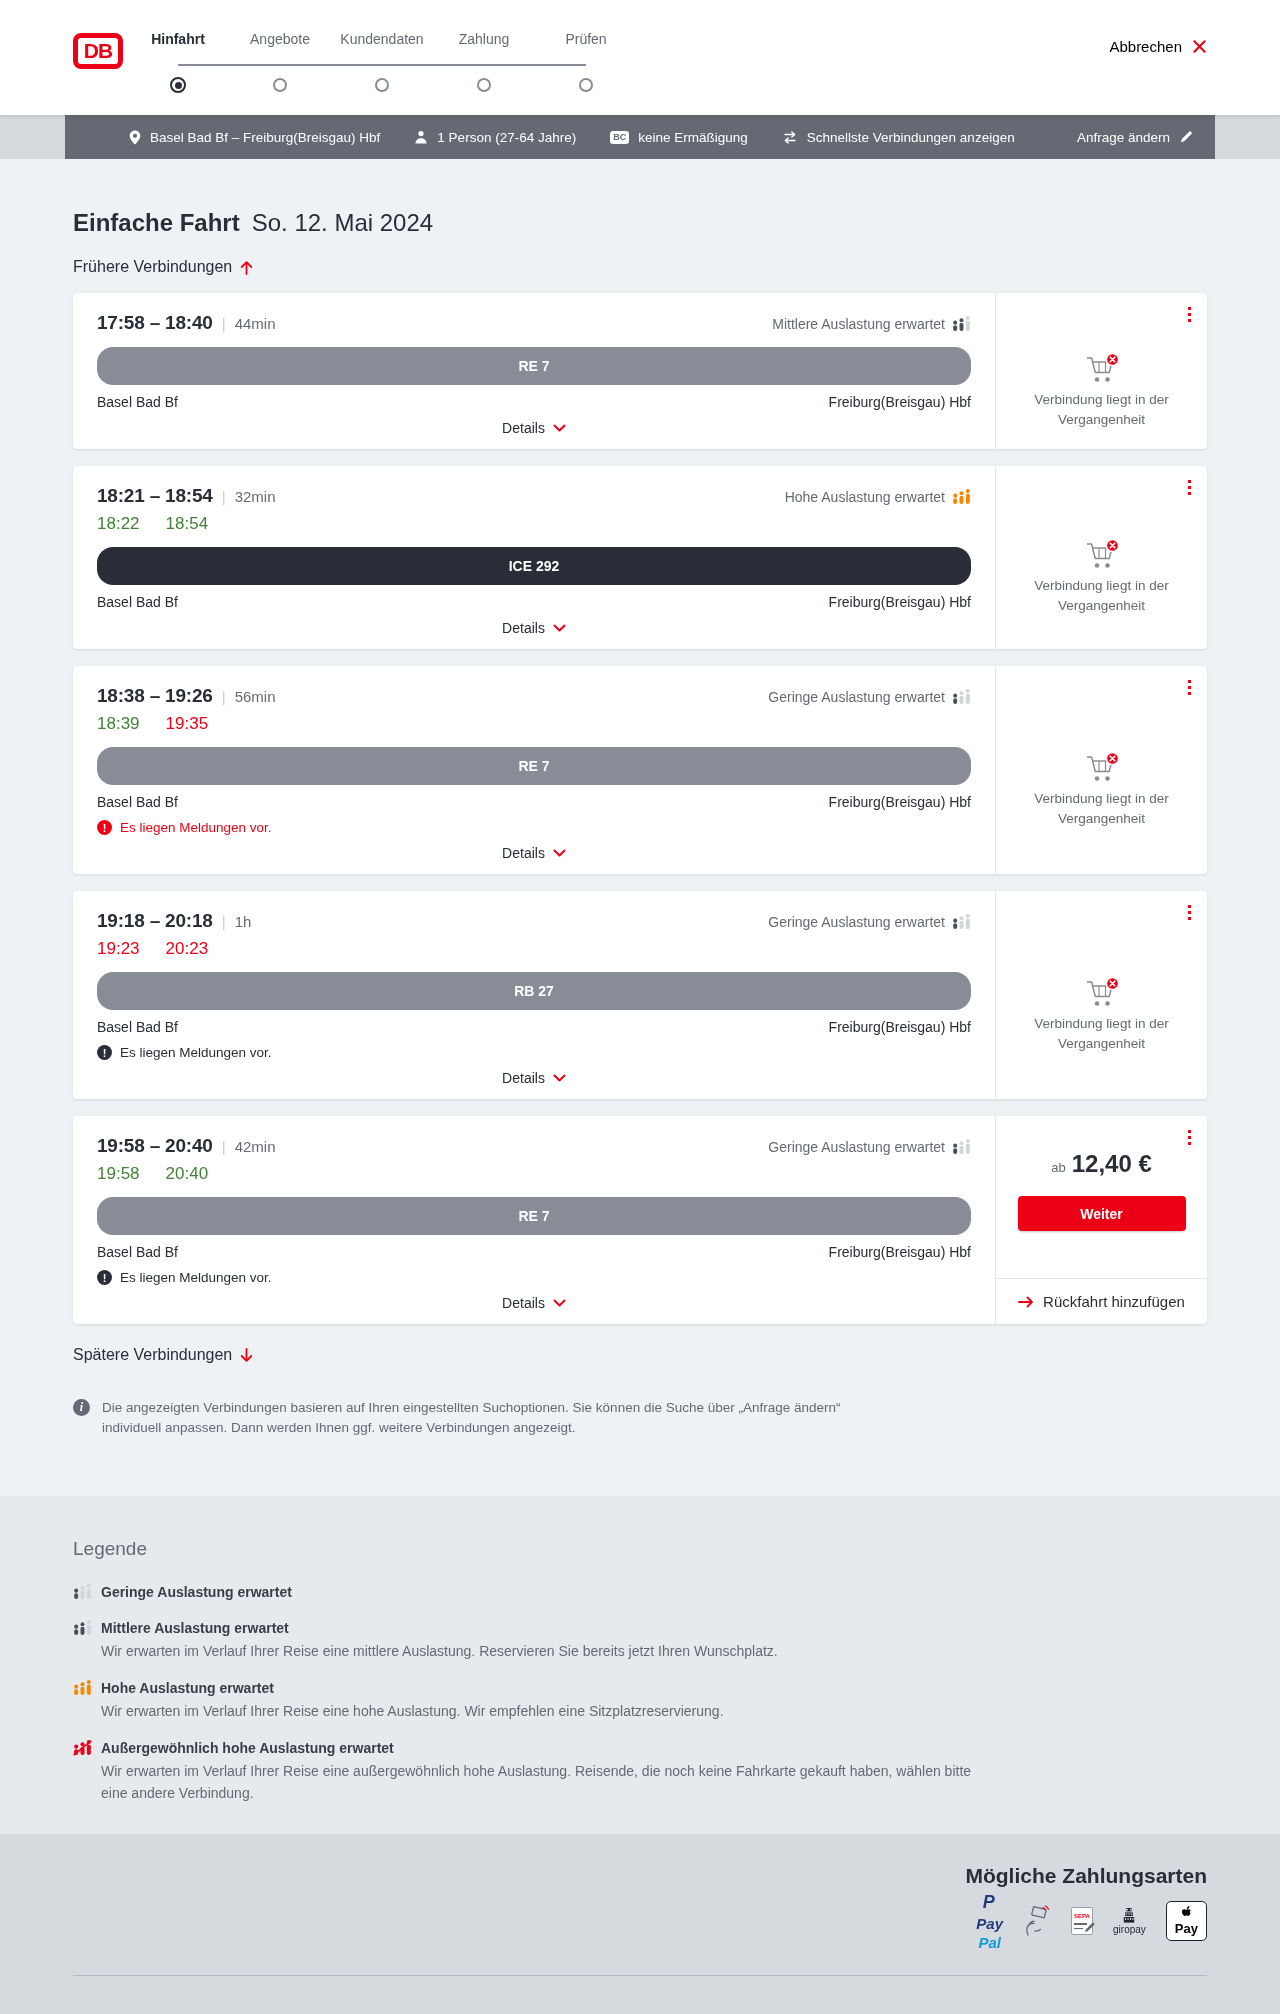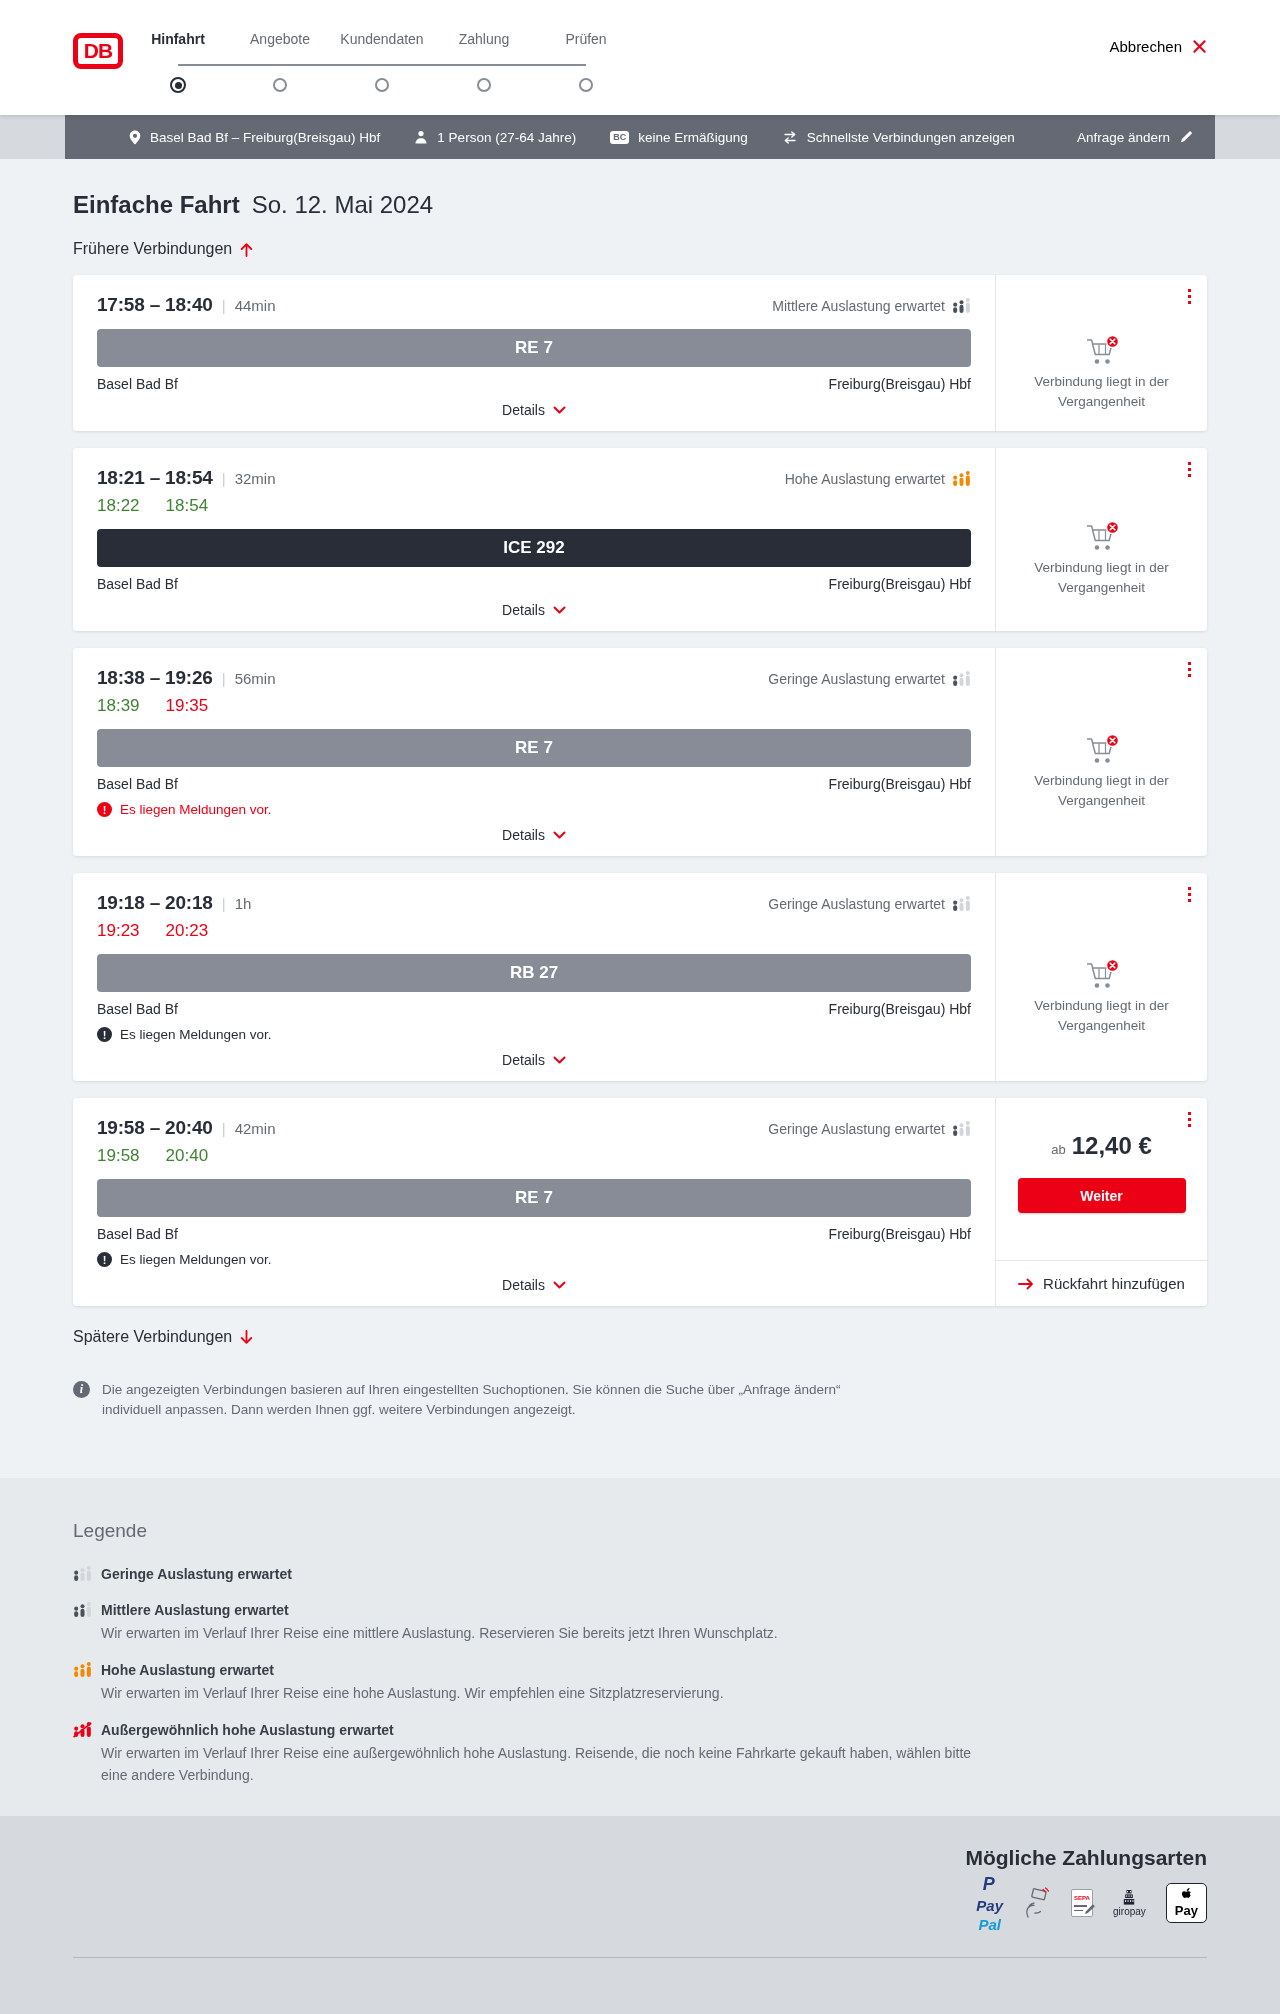--- a/index.html
+++ b/index.html
@@ -34,38 +34,38 @@
   .topbar-spacer { flex:1; }
   .bc-badge { background:#ffffff; color:#646973; font-weight:bold; font-size:9px; border-radius:3px; padding:2px 3px; line-height:1; }
   .edit-link { display:flex; align-items:center; gap:9px; cursor:pointer; }
 
   
   .section-results { background:#eff2f5; padding-bottom:58px; }
   .section-legend  { background:#e7eaed; padding:42px 0 30px; }
   .section-bottom  { background:#d6dade; padding-top:30px; }
 
   
-  .page-title { padding-top:32px; display:flex; align-items:baseline; gap:12px; }
+  .page-title { padding-top:50px; display:flex; align-items:baseline; gap:12px; }
   .page-title .tt { font-size:24px; font-weight:bold; color:#282d37; }
   .page-title .dt { font-size:24px; color:#282d37; font-weight:400; }
   .shift-link { margin-top:21px; display:inline-flex; align-items:center; gap:8px; font-size:16px; color:#282d37; cursor:pointer; }
   .shift-link.later { margin-top:22px; }
 
   .conn-card { display:flex; background:#fff; border-radius:4px; box-shadow:0 1px 3px rgba(40,45,55,.12); margin-top:17px; }
   .conn-main { flex:1; padding:19px 24px 13px; }
   .time-row { display:flex; justify-content:space-between; align-items:baseline; }
   .time-left { display:flex; align-items:baseline; }
   .times { font-size:19px; font-weight:bold; color:#282d37; letter-spacing:-.2px; }
   .pipe { color:#c9cdd3; margin:0 9px; font-size:15px; }
   .duration { font-size:15px; color:#646973; }
   .occupancy { display:flex; align-items:center; gap:7px; font-size:14px; color:#646973; }
   .rt-row { margin-top:7px; font-size:17px; display:flex; gap:26px; }
   .rt-ok { color:#408335; } .rt-late { color:#ec0016; }
-  .train-bar { margin-top:13px; height:38px; border-radius:4px; background:#878c96; color:#fff;
-               display:flex; align-items:center; justify-content:center; font-size:17px; font-weight:bold; cursor:pointer; }
+  .train-bar { margin-top:13px; height:38px; border-radius:16px; background:#878c96; color:#fff;
+               display:flex; align-items:center; justify-content:center; font-size:14px; font-weight:bold; cursor:pointer; }
   .train-bar.ice { background:#282d37; }
   .stations { display:flex; justify-content:space-between; margin-top:9px; font-size:14px; color:#282d37; }
   .msg-row { margin-top:10px; display:flex; align-items:center; gap:8px; font-size:13.5px; }
   .msg-row.red { color:#ec0016; } .msg-row.dark { color:#282d37; }
   .msg-icon { width:15px; height:15px; border-radius:50%; color:#fff; font-size:11px; font-weight:bold;
               display:inline-flex; align-items:center; justify-content:center; flex:0 0 15px; }
   .msg-icon.red-bg { background:#ec0016; } .msg-icon.dark-bg { background:#282d37; }
   .details-row { display:flex; justify-content:center; margin-top:10px; }
   .details-link { display:inline-flex; align-items:center; gap:8px; font-size:14px; color:#282d37; cursor:pointer; }
 

